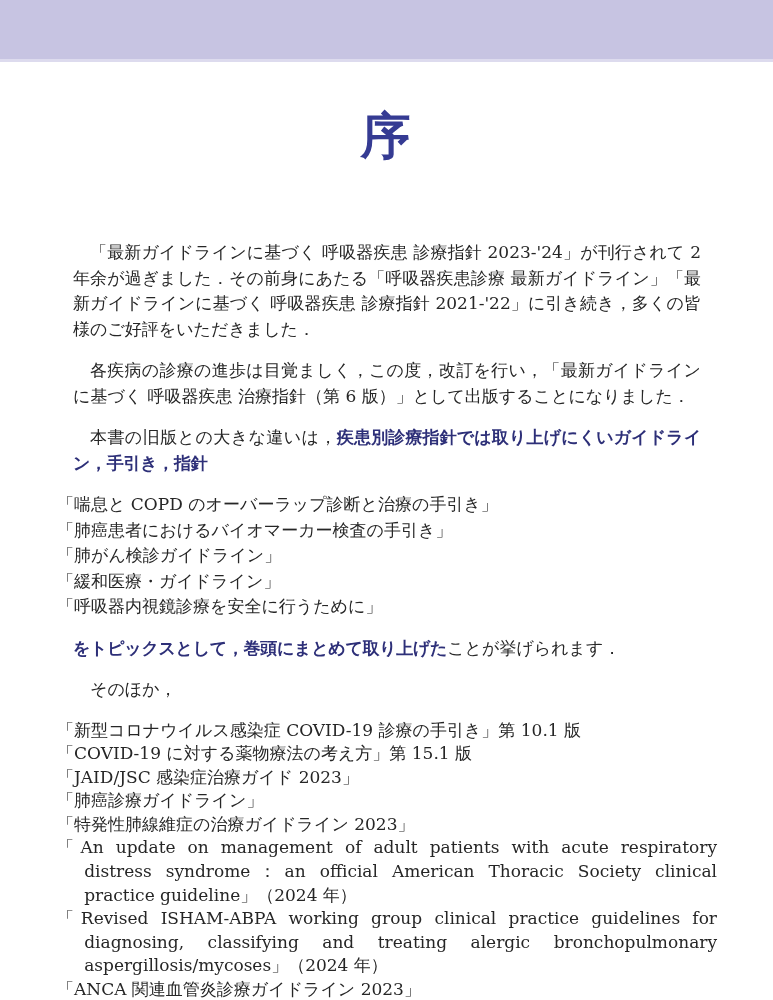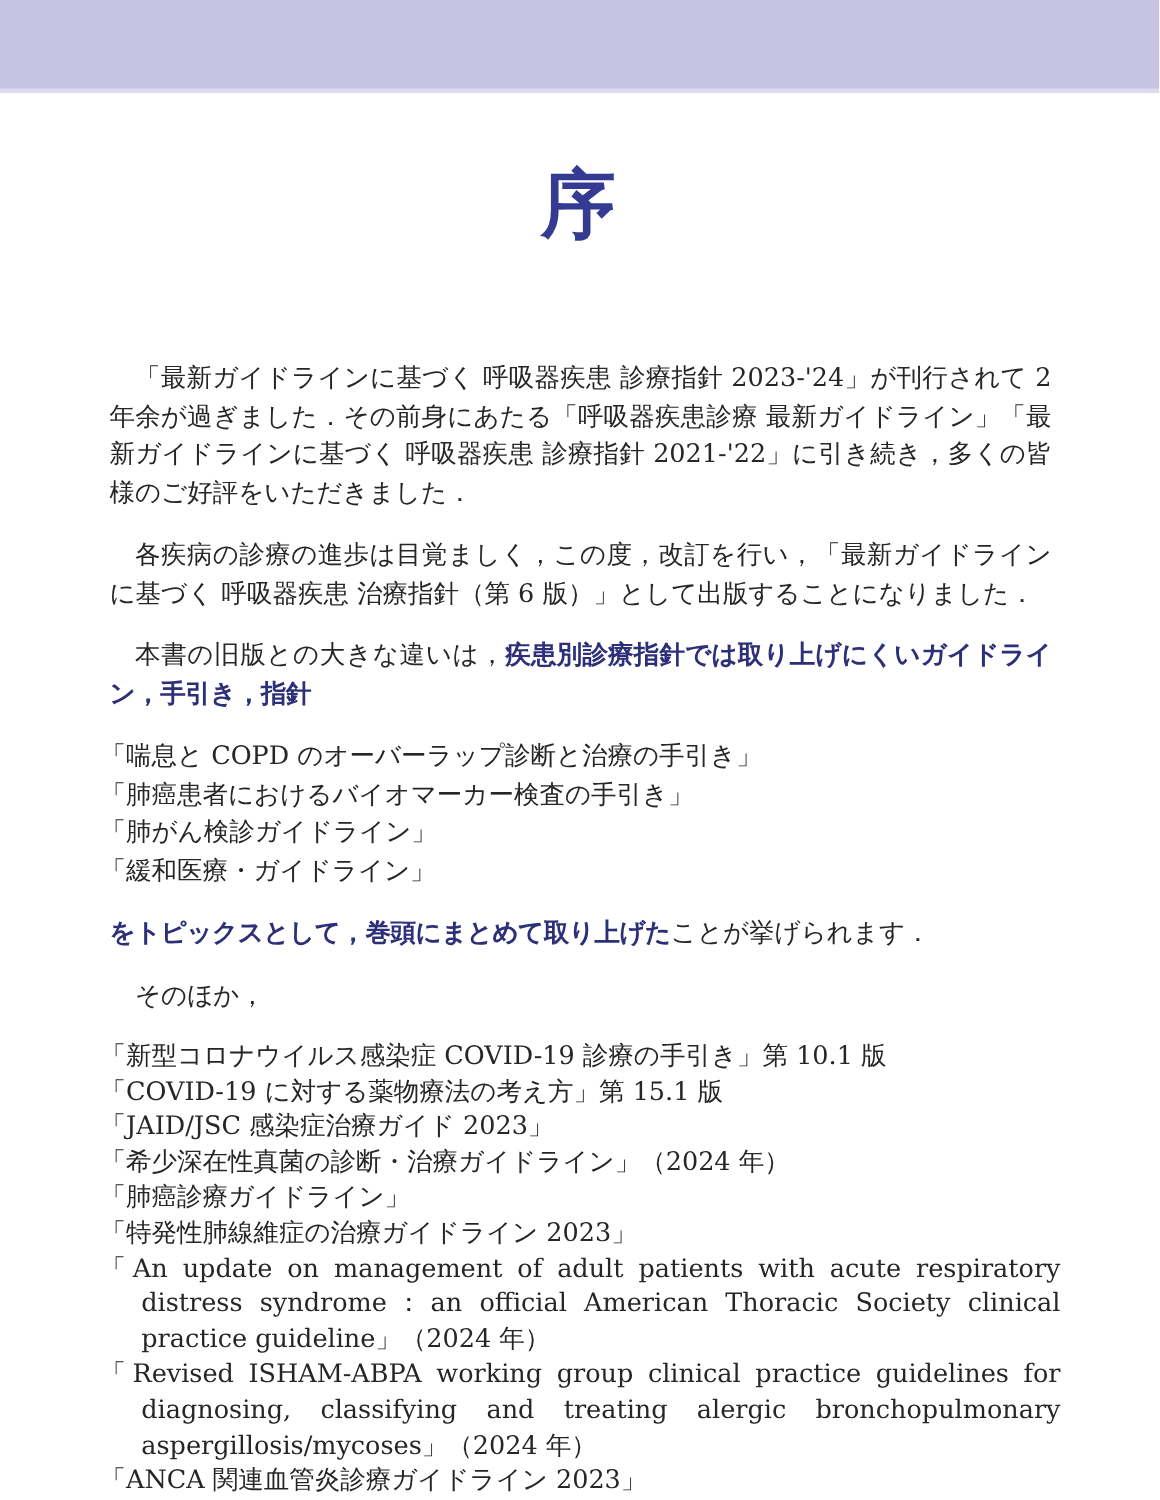--- a/index.html
+++ b/index.html
@@ -38,21 +38,21 @@
   p.para { margin: 16px; }
   .indent { text-indent: 1em; }
   .em {
     font-family: "DejaVu Sans", "Liberation Sans", sans-serif;
     font-weight: 600;
     color: #2d2f78;
     letter-spacing: -0.3px;
   }
   ul.list {
     list-style: none;
-    margin: 10px;
+    margin: 0;
     padding: 0;
     text-align: justify;
   }
   .gap-diff { margin-top: 14px; }
   .gap-topics { margin-top: 22px; }
   .gap-close { margin-top: 8px; }
   .gap-others { margin-top: 28px; }
   ul.others { line-height: 23.6px; }
   ul.others li {
     padding-left: 1.6em;
@@ -74,31 +74,31 @@
 
     <p class="para indent">各疾病の診療の進歩は目覚ましく，この度，改訂を行い，「最新ガイドラインに基づく 呼吸器疾患 治療指針（第 6 版）」として出版することになりました．</p>
 
     <p class="para indent gap-diff"><span>本書の旧版との大きな違いは，</span><span class="em">疾患別診療指針では取り上げにくいガイドライン，手引き，指針</span></p>
 
     <ul class="list topics gap-topics">
         <li>「喘息と COPD のオーバーラップ診断と治療の手引き」</li>
         <li>「肺癌患者におけるバイオマーカー検査の手引き」</li>
         <li>「肺がん検診ガイドライン」</li>
         <li>「緩和医療・ガイドライン」</li>
+        <li>「呼吸器内視鏡診療を安全に行うために」</li>
       </ul>
 
     <p class="para gap-close"><span class="em">をトピックスとして，巻頭にまとめて取り上げた</span><span>ことが挙げられます．</span></p>
 
     <p class="para indent gap-others">そのほか，</p>
 
     <ul class="list others">
         <li>「新型コロナウイルス感染症 COVID-19 診療の手引き」第 10.1 版</li>
         <li>「COVID-19 に対する薬物療法の考え方」第 15.1 版</li>
         <li>「JAID/JSC 感染症治療ガイド 2023」</li>
-        <li>「希少深在性真菌の診断・治療ガイドライン」（2024 年）</li>
         <li>「肺癌診療ガイドライン」</li>
         <li>「特発性肺線維症の治療ガイドライン 2023」</li>
         <li>「An update on management of adult patients with acute respiratory distress syndrome：an official American Thoracic Society clinical practice guideline」（2024 年）</li>
         <li>「Revised ISHAM-ABPA working group clinical practice guidelines for diagnosing, classifying and treating alergic bronchopulmonary aspergillosis/mycoses」（2024 年）</li>
         <li>「ANCA 関連血管炎診療ガイドライン 2023」</li>
       </ul>
 
   </div>
 </div>
 

